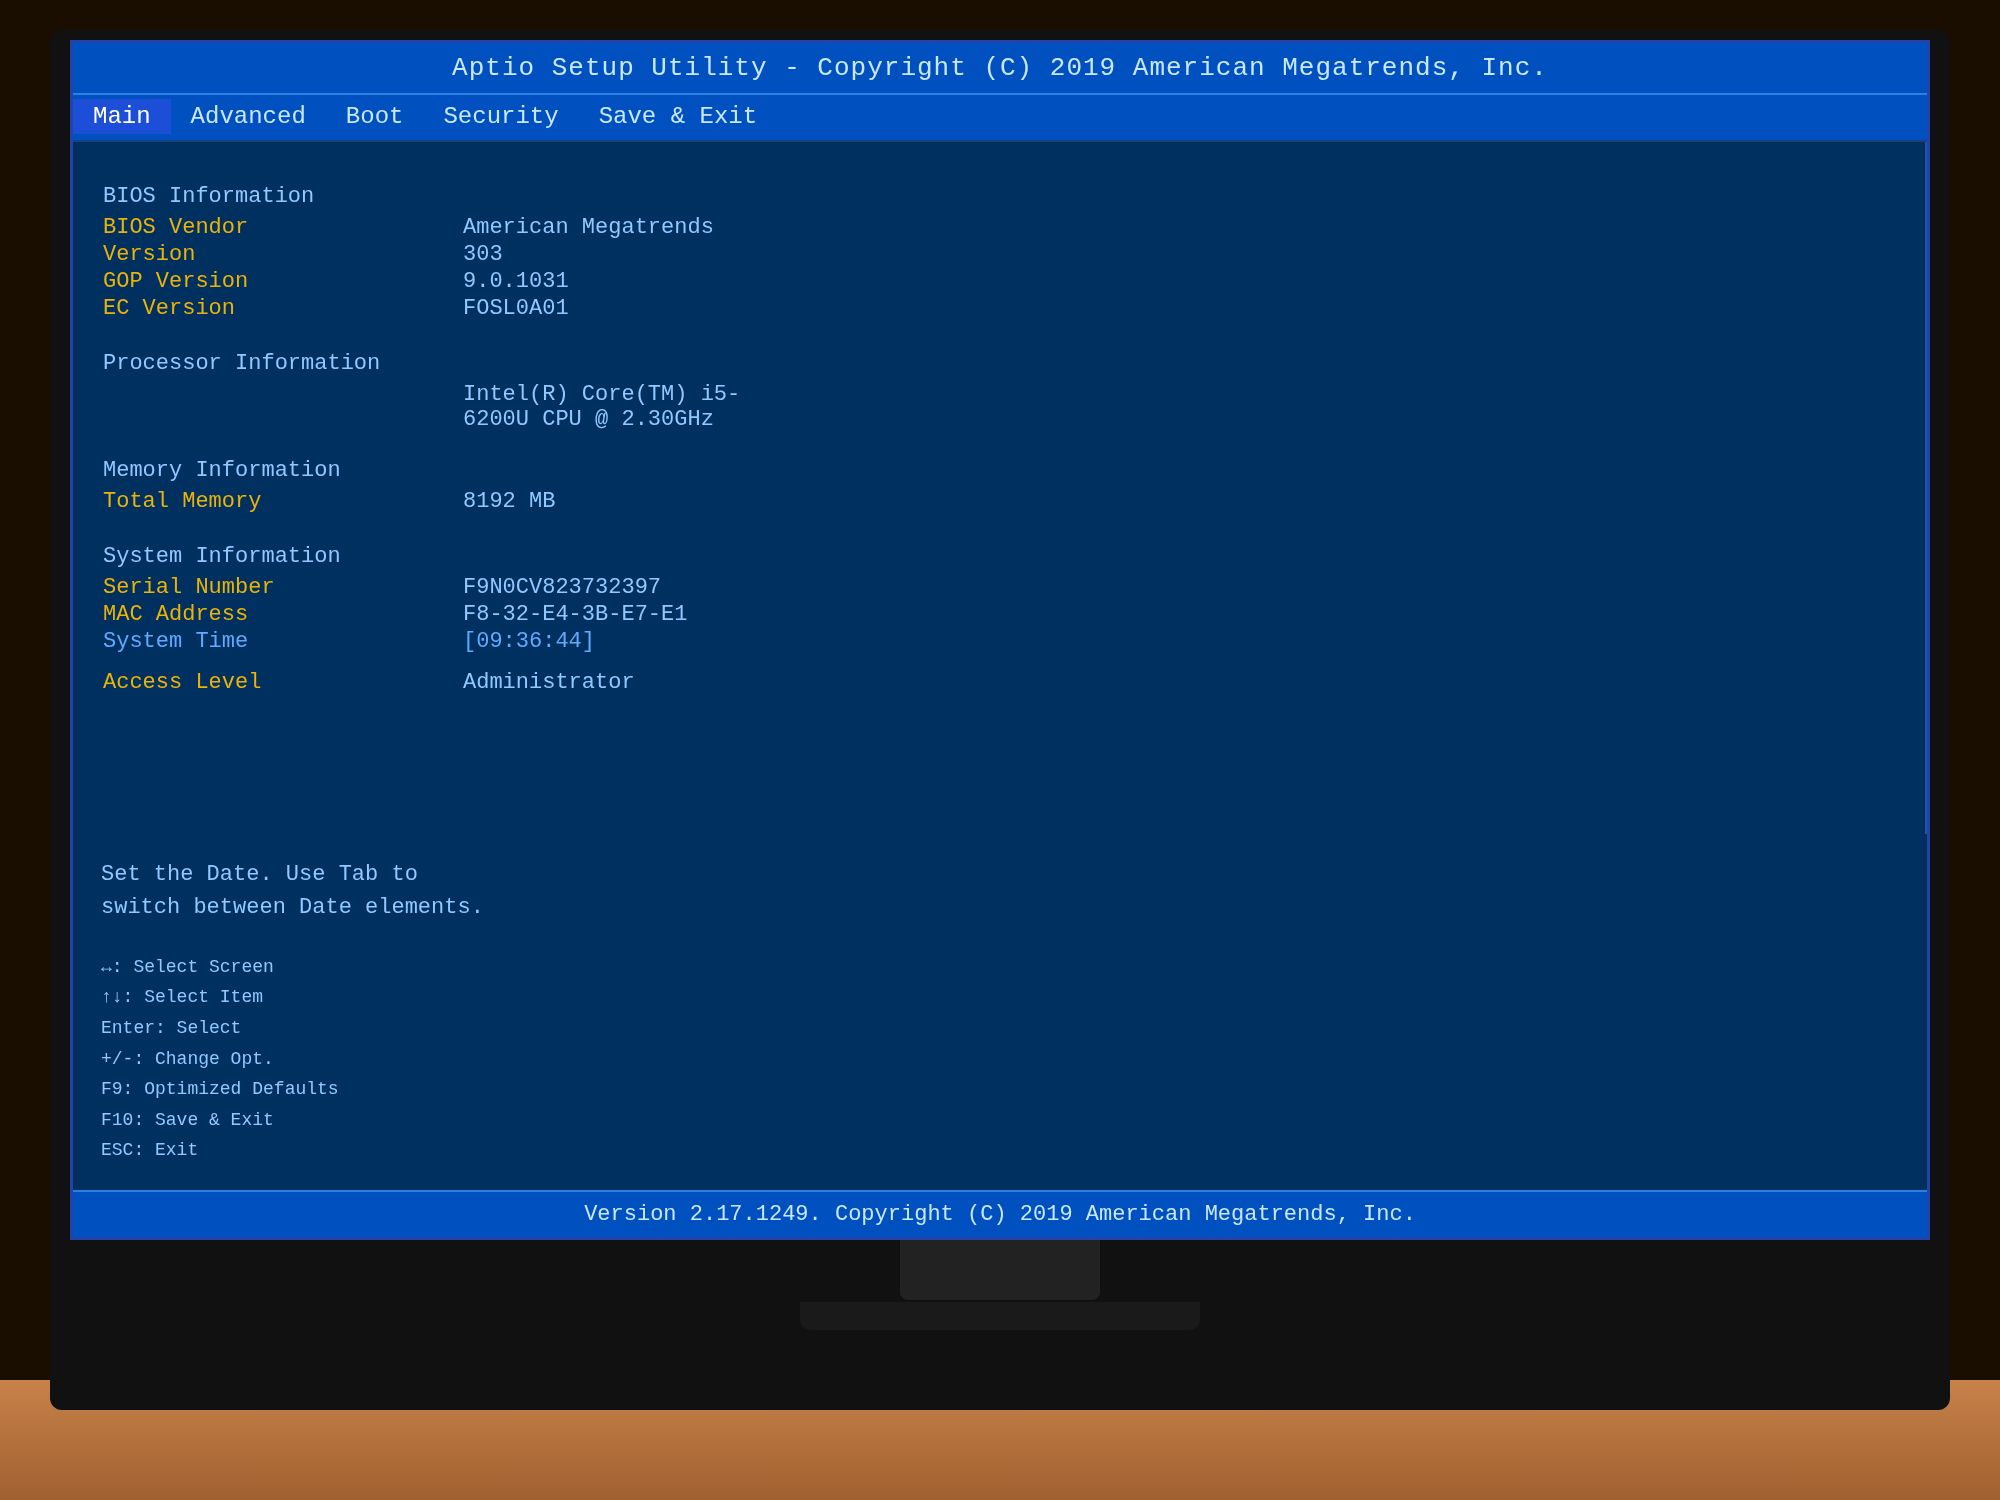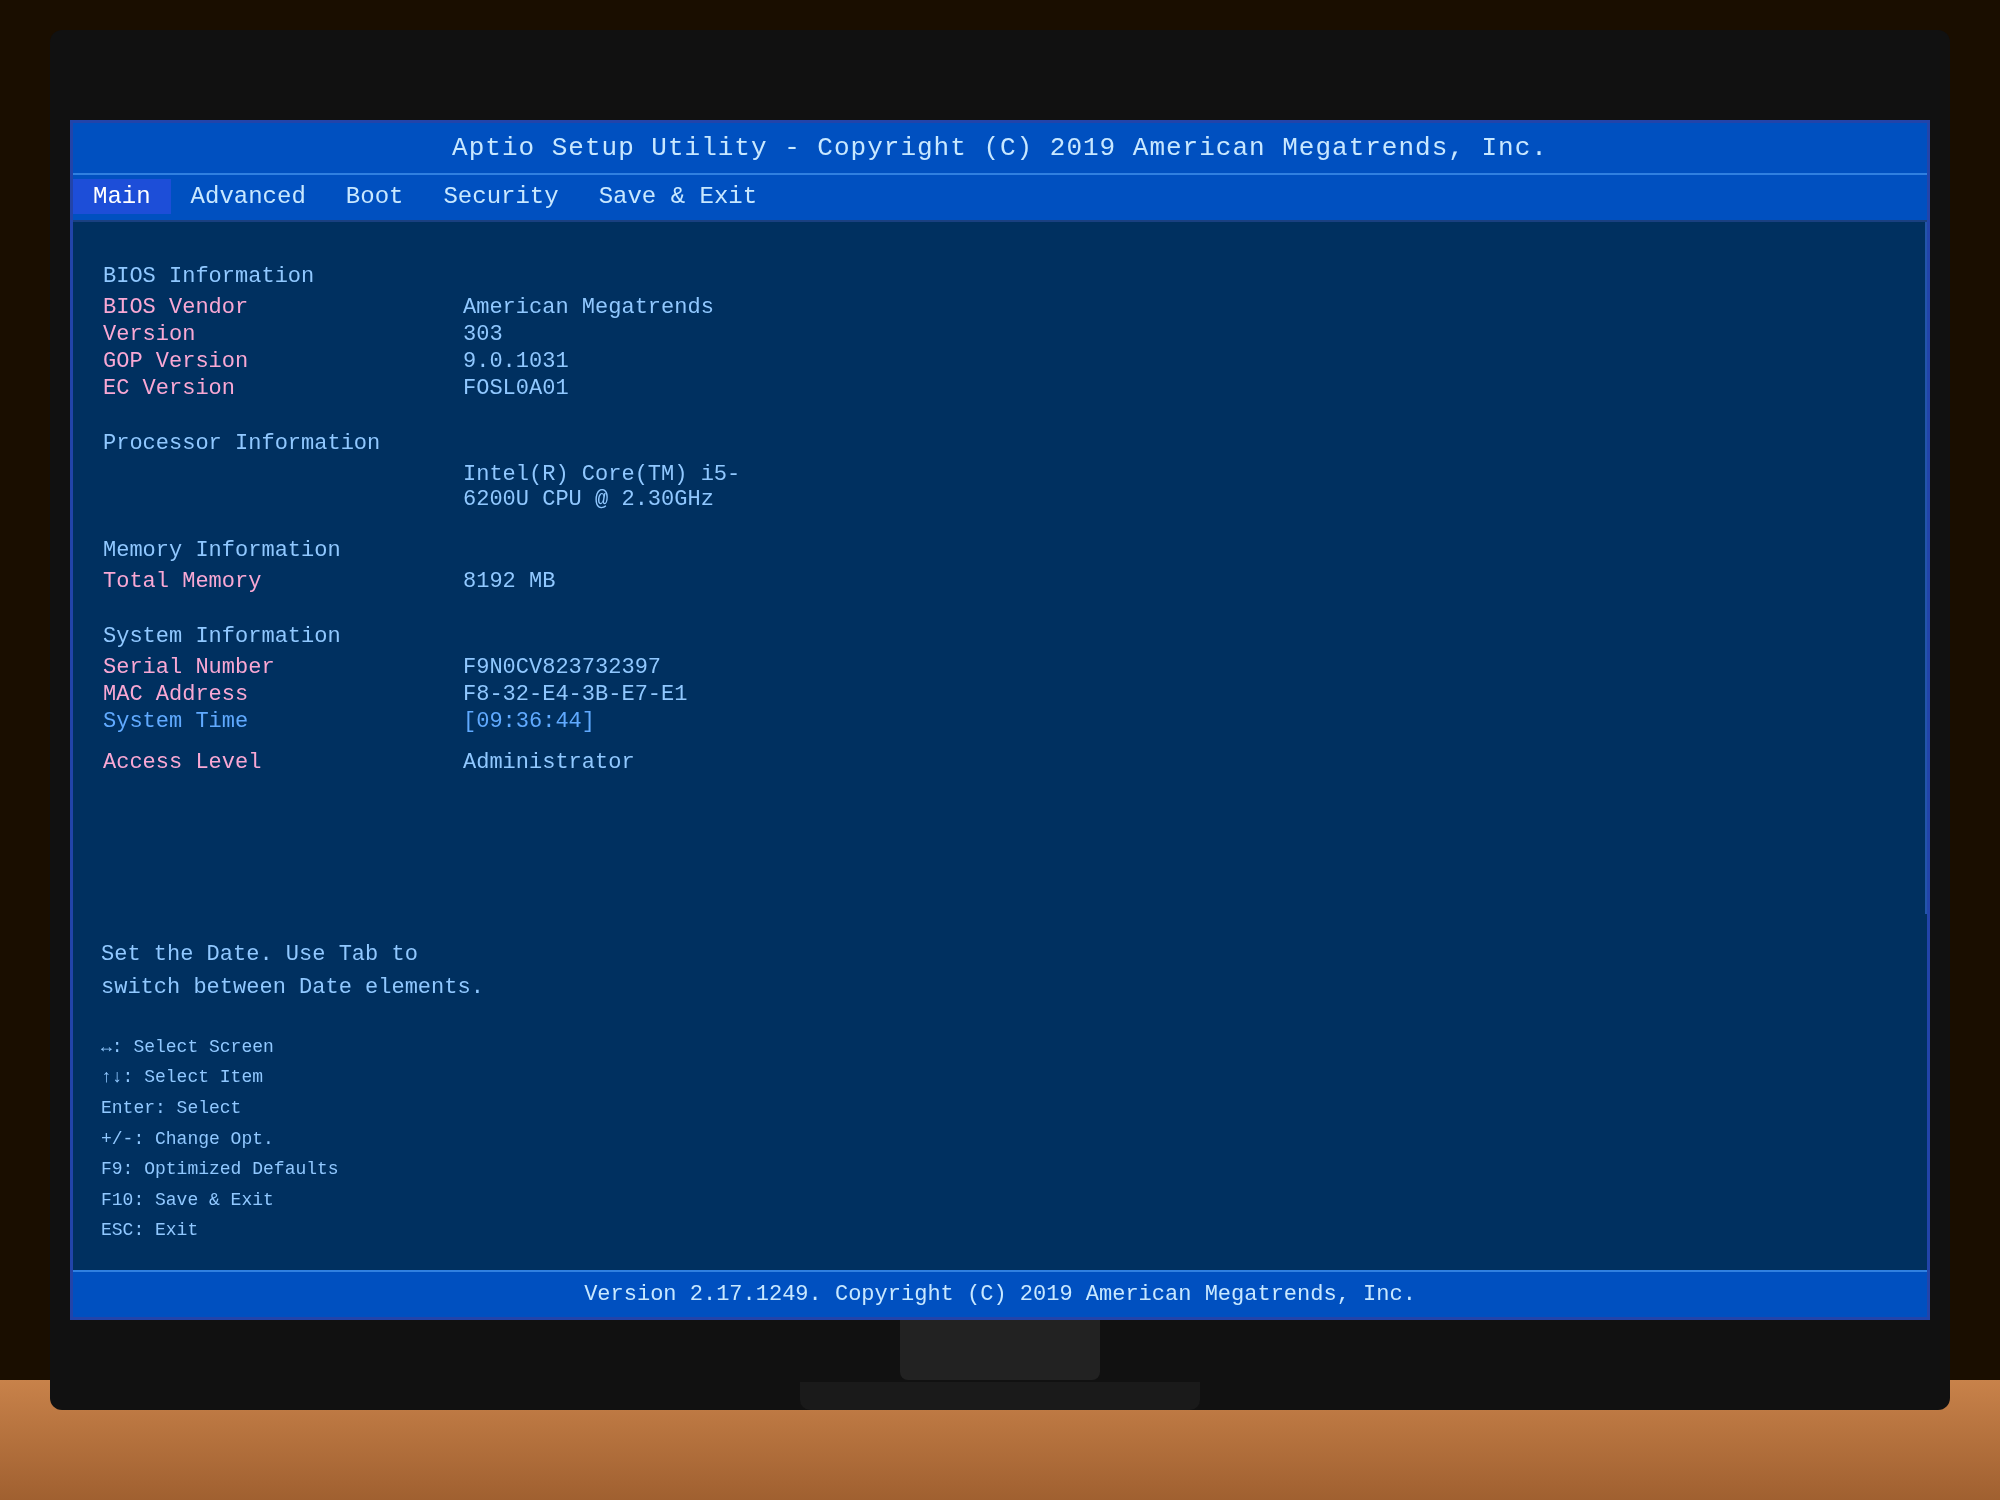--- a/index.html
+++ b/index.html
@@ -20,21 +20,21 @@
     }
 
     .monitor-outer {
       width: 1900px;
       height: 1380px;
       background: #111;
       border-radius: 12px;
       display: flex;
       flex-direction: column;
       align-items: center;
-      justify-content: flex-end;
+      justify-content: flex-start;
       padding: 10px 10px 0 10px;
     }
 
     .screen {
       width: 1860px;
       height: 1200px;
       background-color: #003060;
       border: 3px solid #2244aa;
       position: relative;
       display: flex;
@@ -99,21 +99,21 @@
       margin-bottom: 6px;
     }
 
     .info-row {
       display: flex;
       flex-direction: row;
       margin-bottom: 2px;
     }
 
     .info-label {
-      color: #f9a8d4;
+      color: #eab308;
       font-size: 22px;
       width: 360px;
       flex-shrink: 0;
     }
 
     .info-value {
       color: #90c8ff;
       font-size: 22px;
     }
 

